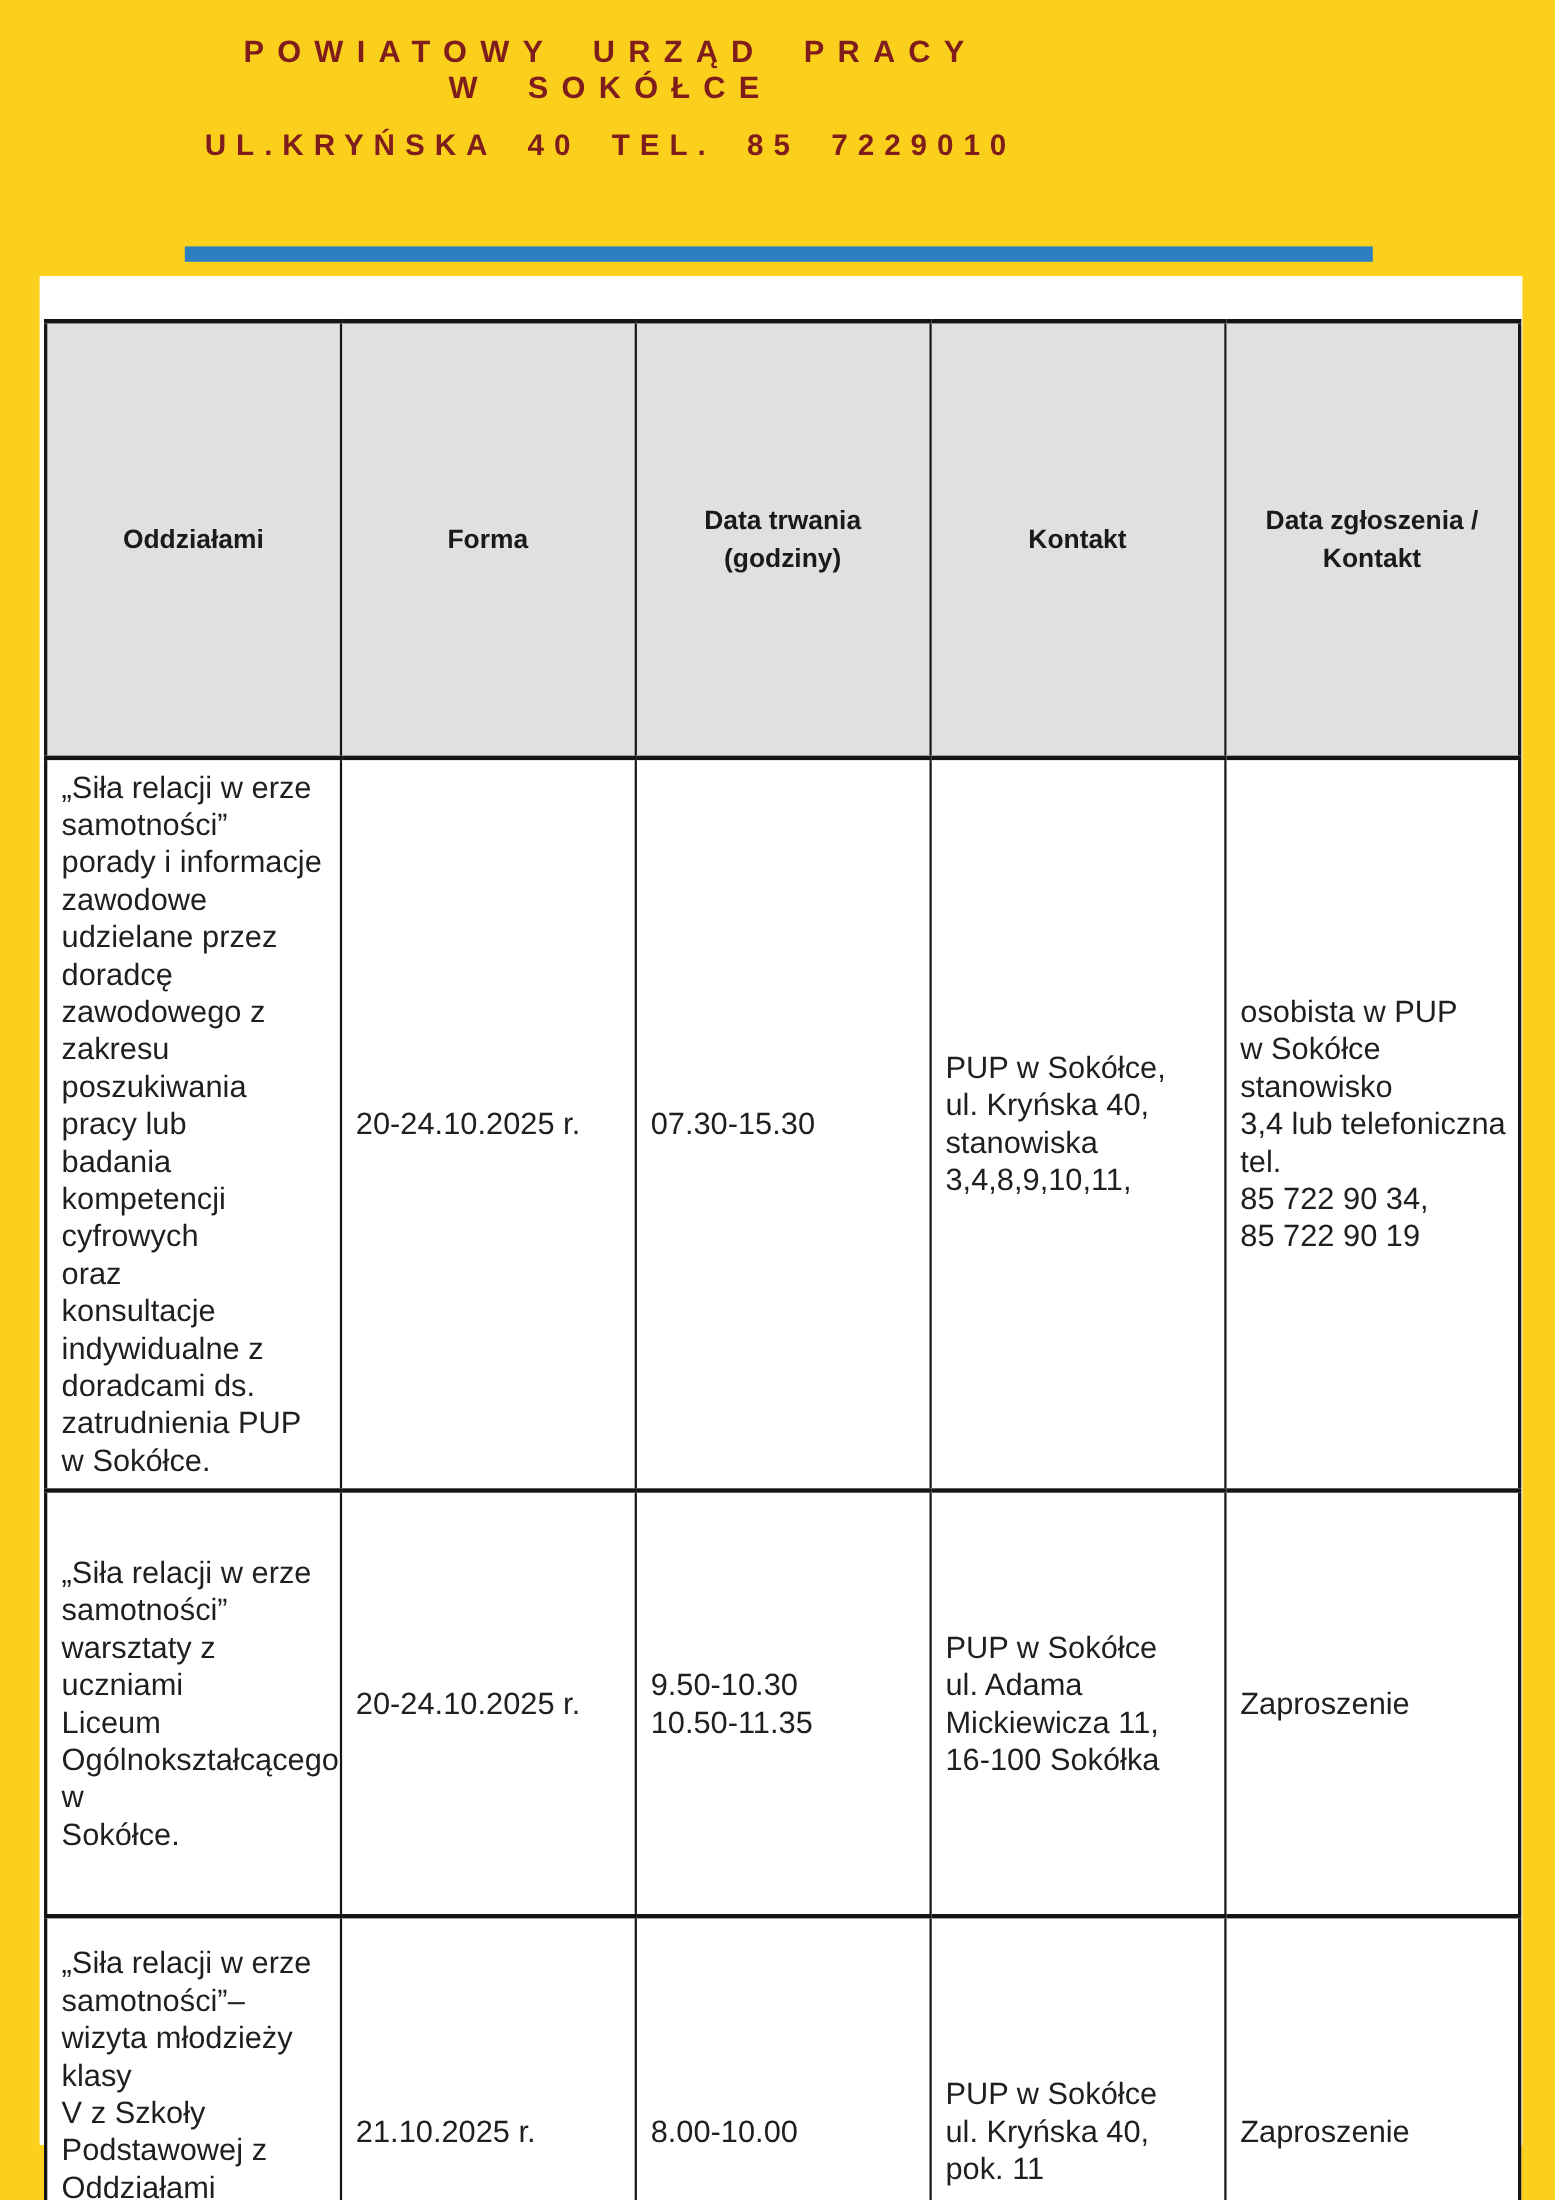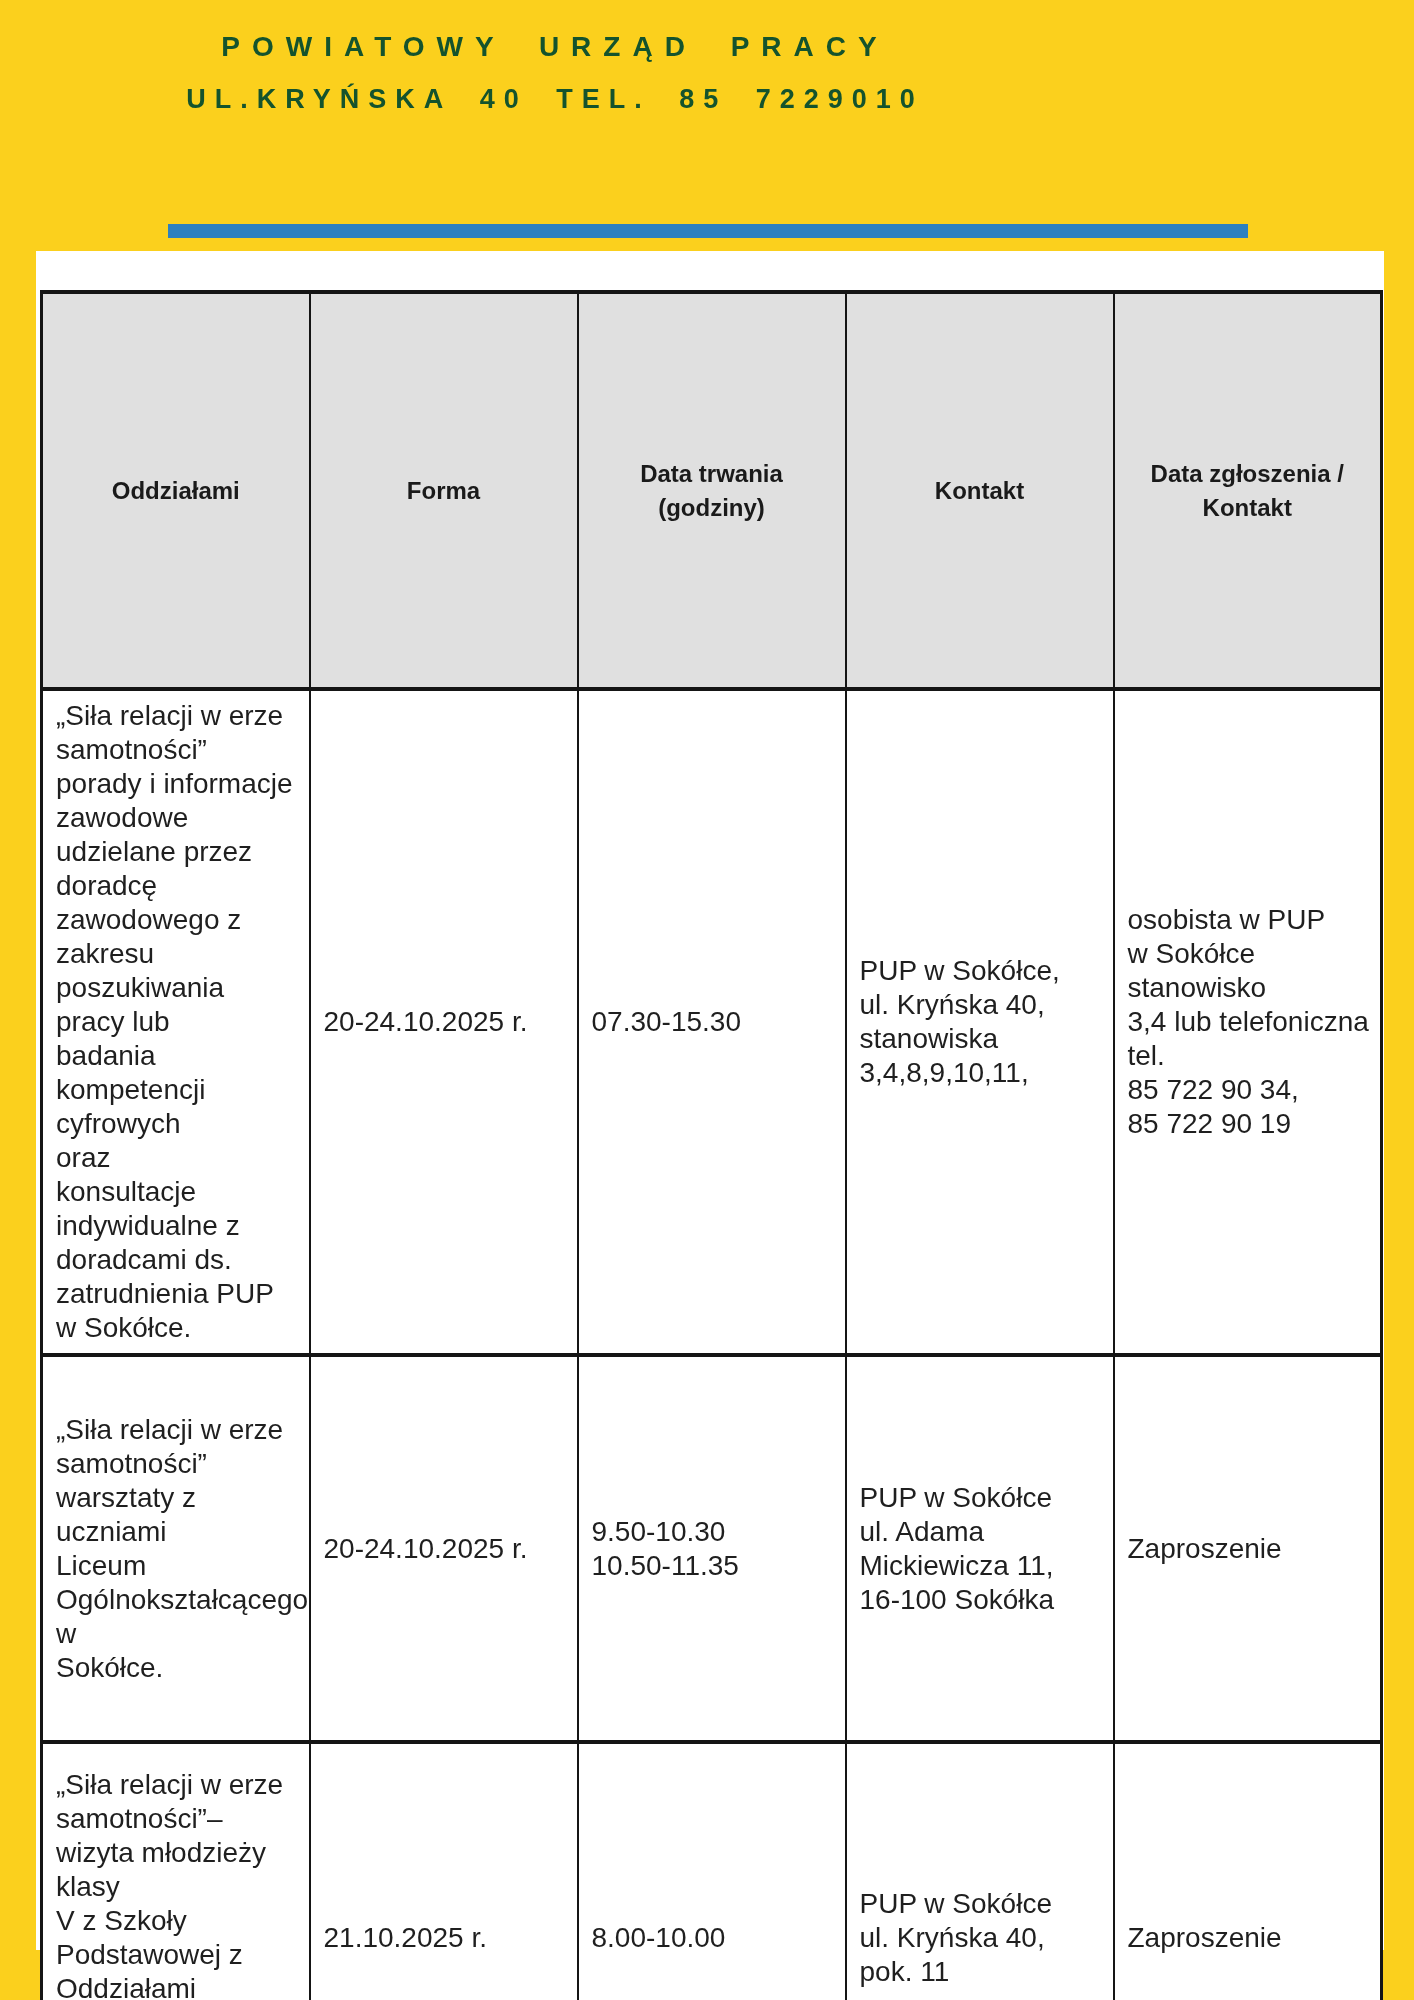--- a/index.html
+++ b/index.html
@@ -13,21 +13,21 @@
     font-family: "Liberation Sans", sans-serif;
     position: relative;
     overflow: hidden;
   }
   .title-block {
     position: absolute;
     top: 30px;
     left: 0;
     width: 1110px;
     text-align: center;
-    color: #14532d;
+    color: #7f1d1d;
     font-weight: bold;
   }
   .title-line-1, .title-line-2 {
     font-size: 28px;
     letter-spacing: 12px;
     word-spacing: 14px;
     line-height: 33px;
   }
   .title-line-3, .title-line-4 {
     font-size: 27px;
@@ -95,20 +95,21 @@
   td.cell-dzialanie {
     font-size: 23px;
     line-height: 29px;
   }
 </style>
 </head>
 <body>
 
 <div class="title-block">
   <div class="title-line-1">POWIATOWY URZĄD PRACY</div>
+  <div class="title-line-2">W SOKÓŁCE</div>
   <div class="title-line-3">UL.KRYŃSKA 40 TEL. 85 7229010</div>
 </div>
 
 <div class="divider"></div>
 
 <div class="panel"></div>
 
 <table class="schedule">
   <colgroup>
     <col>

